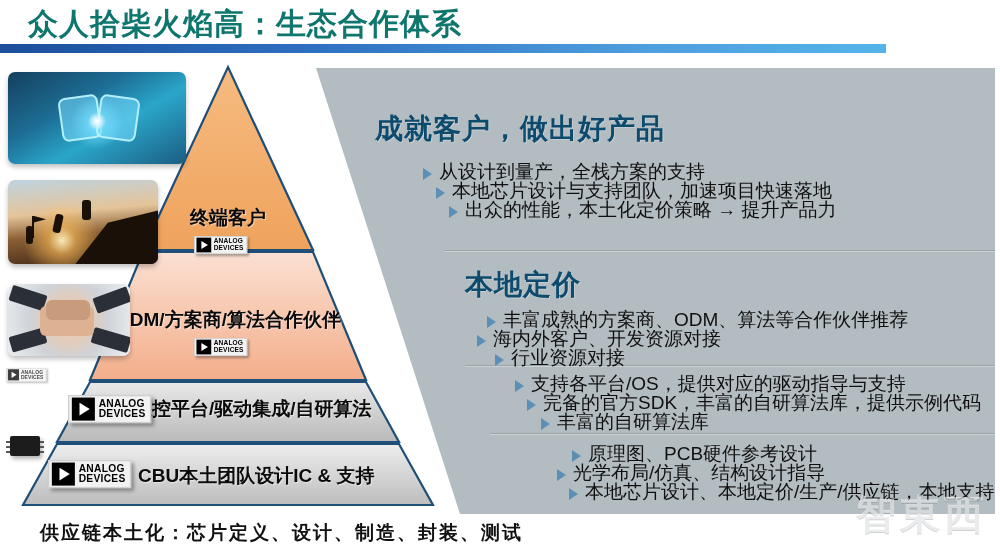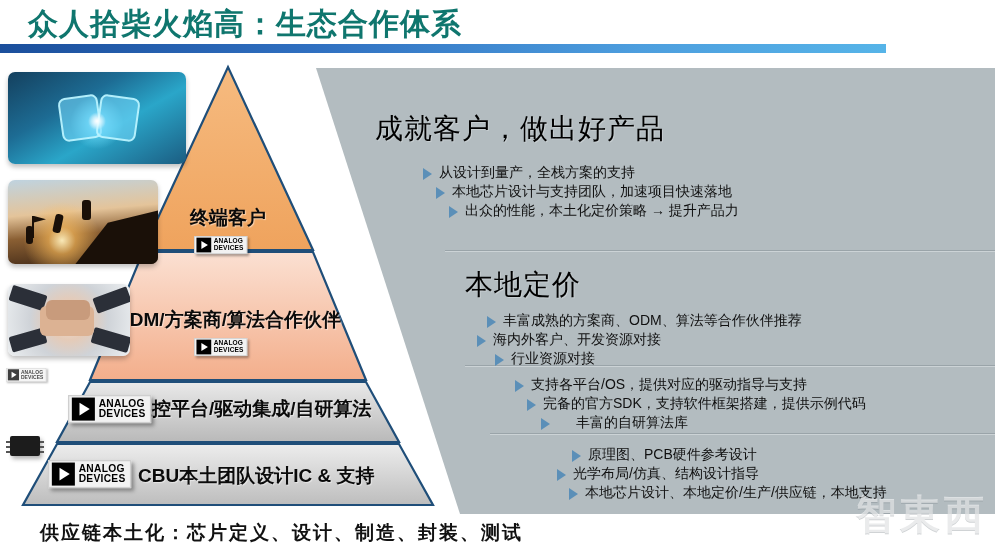--- a/index.html
+++ b/index.html
@@ -31,39 +31,39 @@
     -webkit-clip-path:polygon(11px 0,100% 0,100% 100%,155px 100%);
     clip-path:polygon(11px 0,100% 0,100% 100%,155px 100%);
   }
   .panel-sep{
     position:absolute;
     height:1px;background:#9aa4a9;
     border-bottom:1px solid #ccd3d6;
   }
   .panel-block{position:absolute;}
   .panel-heading{
-    font-size:25px;font-weight:normal;color:#000000;
+    font-size:25px;font-weight:bold;color:#0c4a6e;
     letter-spacing:1px;white-space:nowrap;
     text-shadow:1px 1px 0 rgba(255,255,255,.25);
   }
   .bullet-row{
     display:flex;align-items:flex-start;
     white-space:nowrap;
     margin-bottom:1px;
   }
   .tri{
     display:inline-block;
     width:0;height:0;
     border-top:6px solid transparent;
     border-bottom:6px solid transparent;
     border-left:9px solid #5b8fb8;
     margin-right:7px;margin-top:5px;flex:0 0 auto;
   }
   .bullet-text{
-    font-size:14px;color:#101010;line-height:18px;
+    font-size:19px;color:#101010;line-height:18px;
   }
   
   #pyramid{
     position:absolute;left:18px;top:62px;
     width:420px;height:448px;
   }
   #pyramid svg{display:block;}
   .tier-label{
     position:absolute;
     font-weight:bold;color:#0b0b0b;
@@ -204,23 +204,23 @@
     </div>
   </div>
 
   <div class="panel-block" style="left:210px;top:307px;text-align:center;">
     <div class="bullet-row" style="margin-left:0px;">
       <span class="tri"></span>
       <span class="bullet-text">支持各平台/OS，提供对应的驱动指导与支持</span>
     </div>
     <div class="bullet-row" style="margin-left:12px;">
       <span class="tri"></span>
-      <span class="bullet-text">完备的官方SDK，支持软件框架搭建，提供示例代码</span>
-    </div>
-    <div class="bullet-row" style="margin-left:26px;gap:19px;">
+      <span class="bullet-text">完备的官方SDK，丰富的自研算法库，提供示例代码</span>
+    </div>
+    <div class="bullet-row" style="margin-left:26px;">
       <span class="tri"></span>
       <span class="bullet-text">丰富的自研算法库</span>
     </div>
   </div>
 
   <div class="panel-block" style="left:240px;top:377px;">
     <div class="bullet-row" style="margin-left:0px;padding-left:27px;">
       <span class="tri"></span>
       <span class="bullet-text">原理图、PCB硬件参考设计</span>
     </div>

